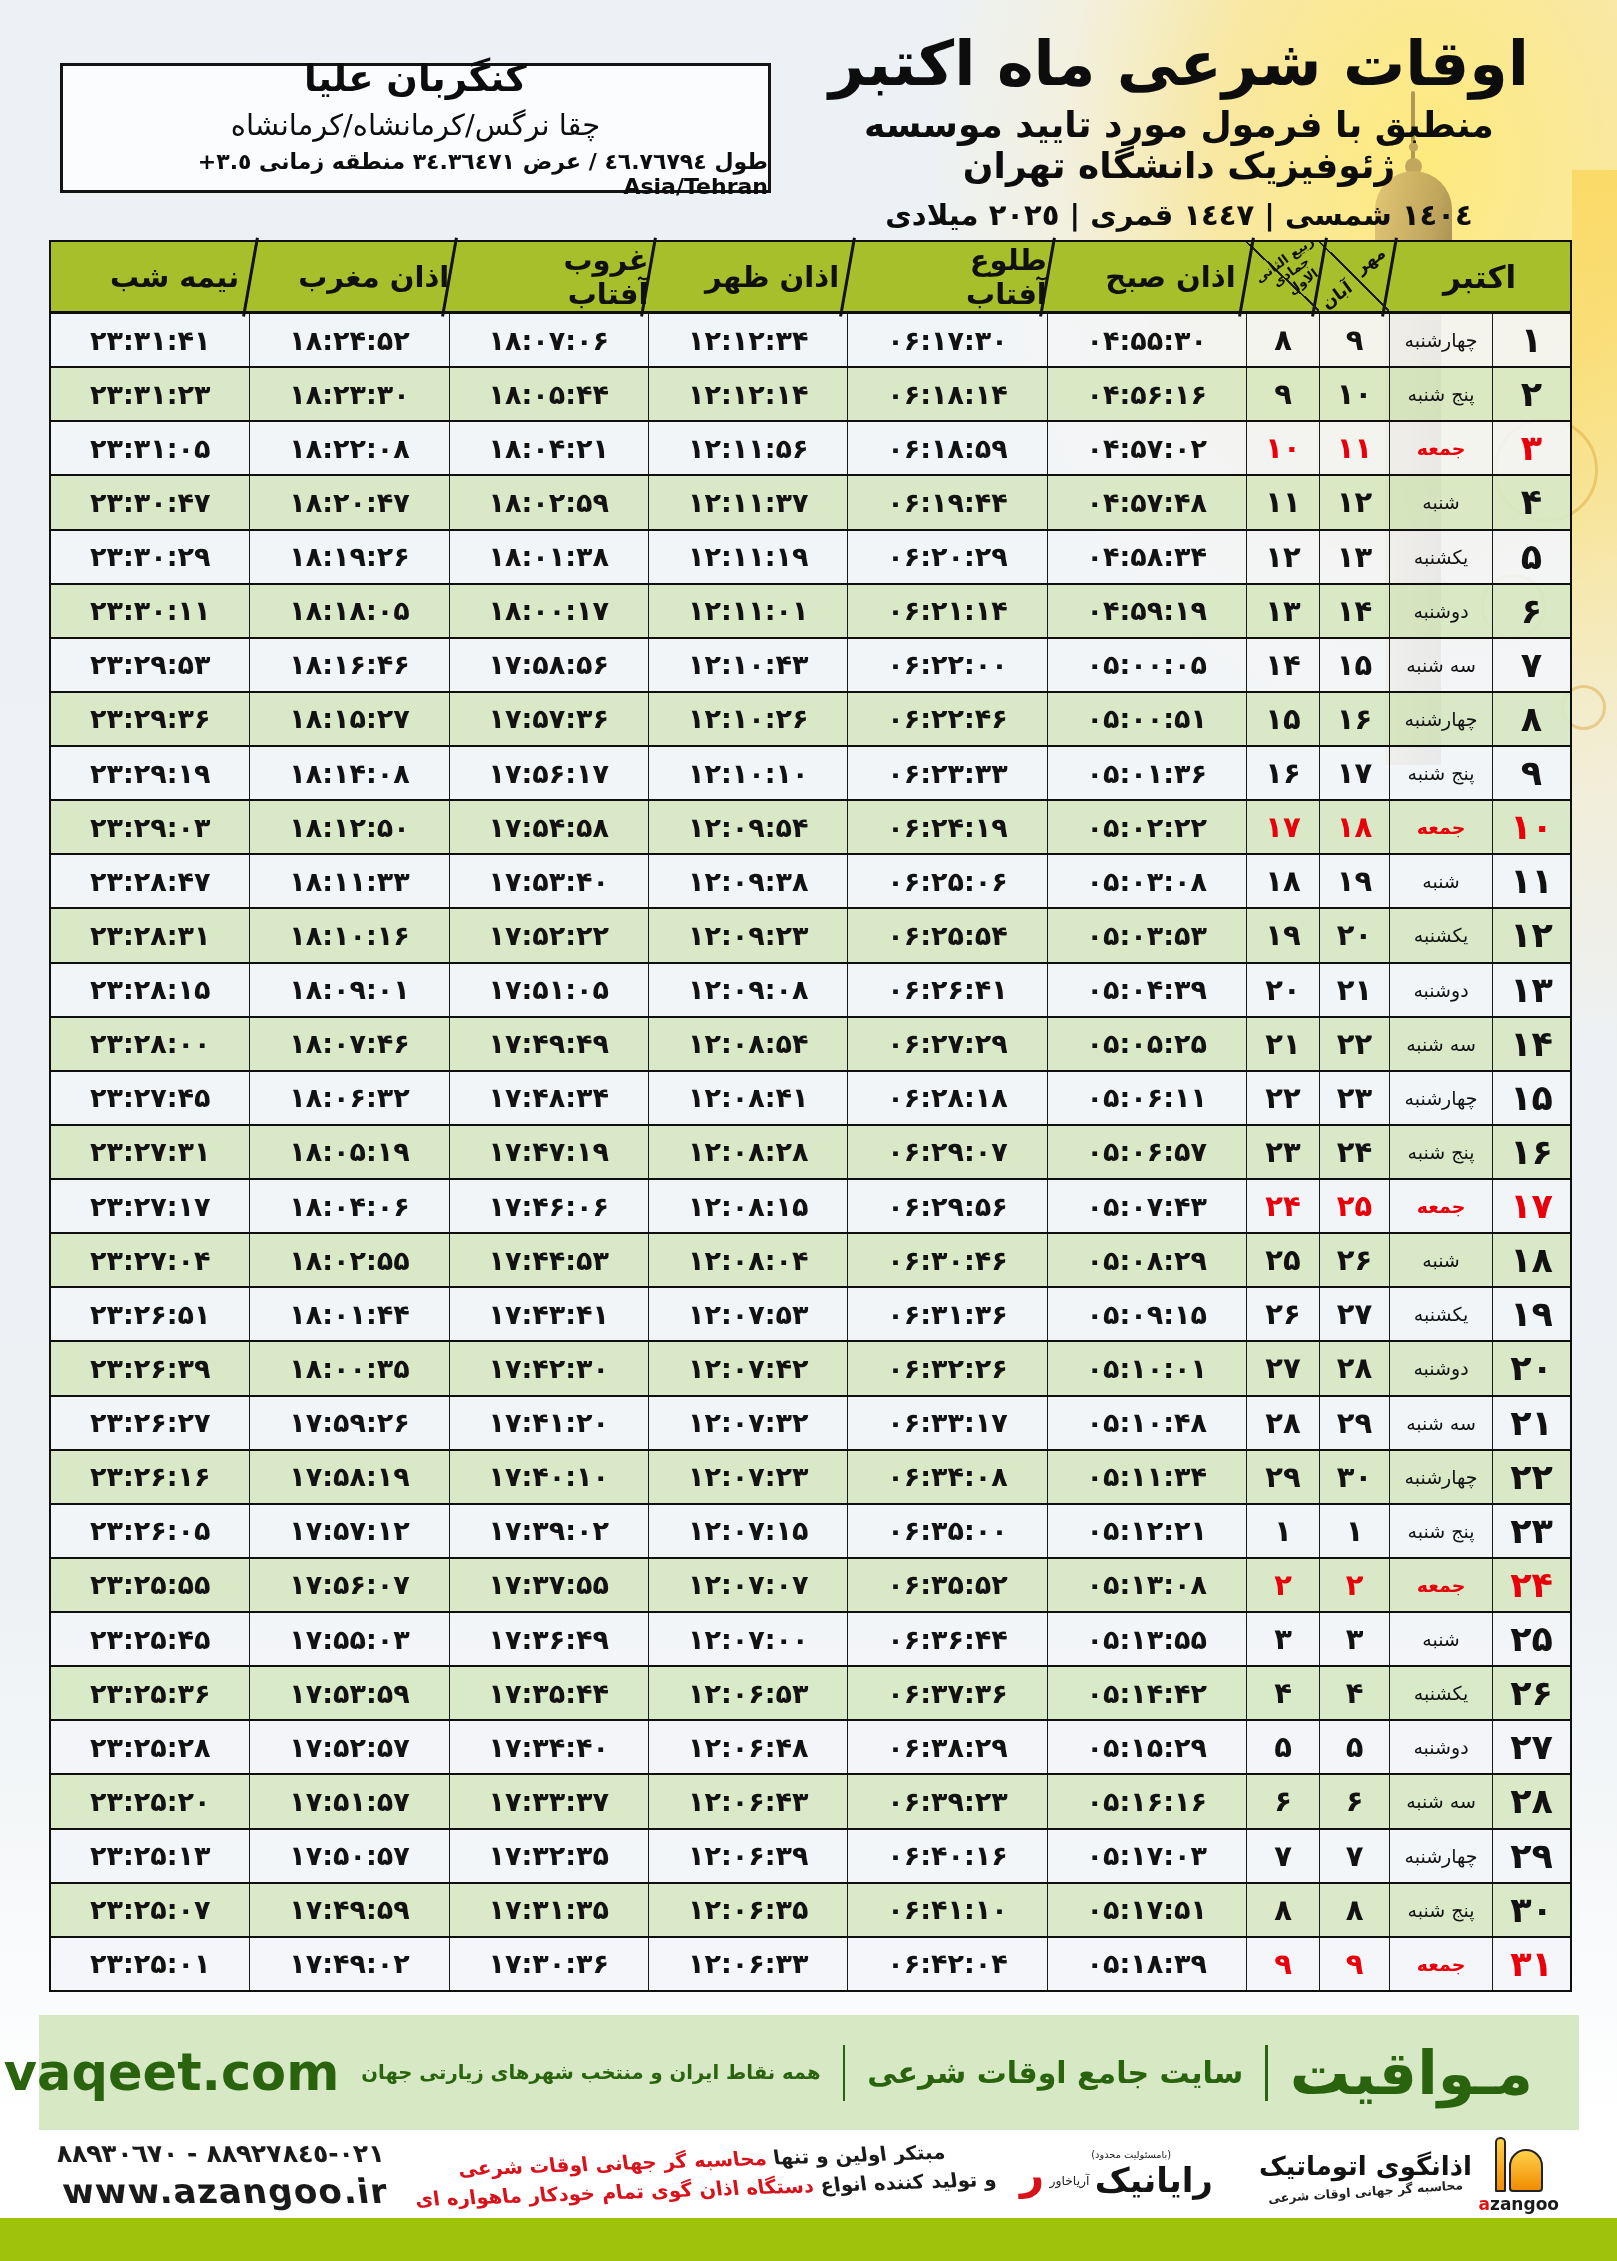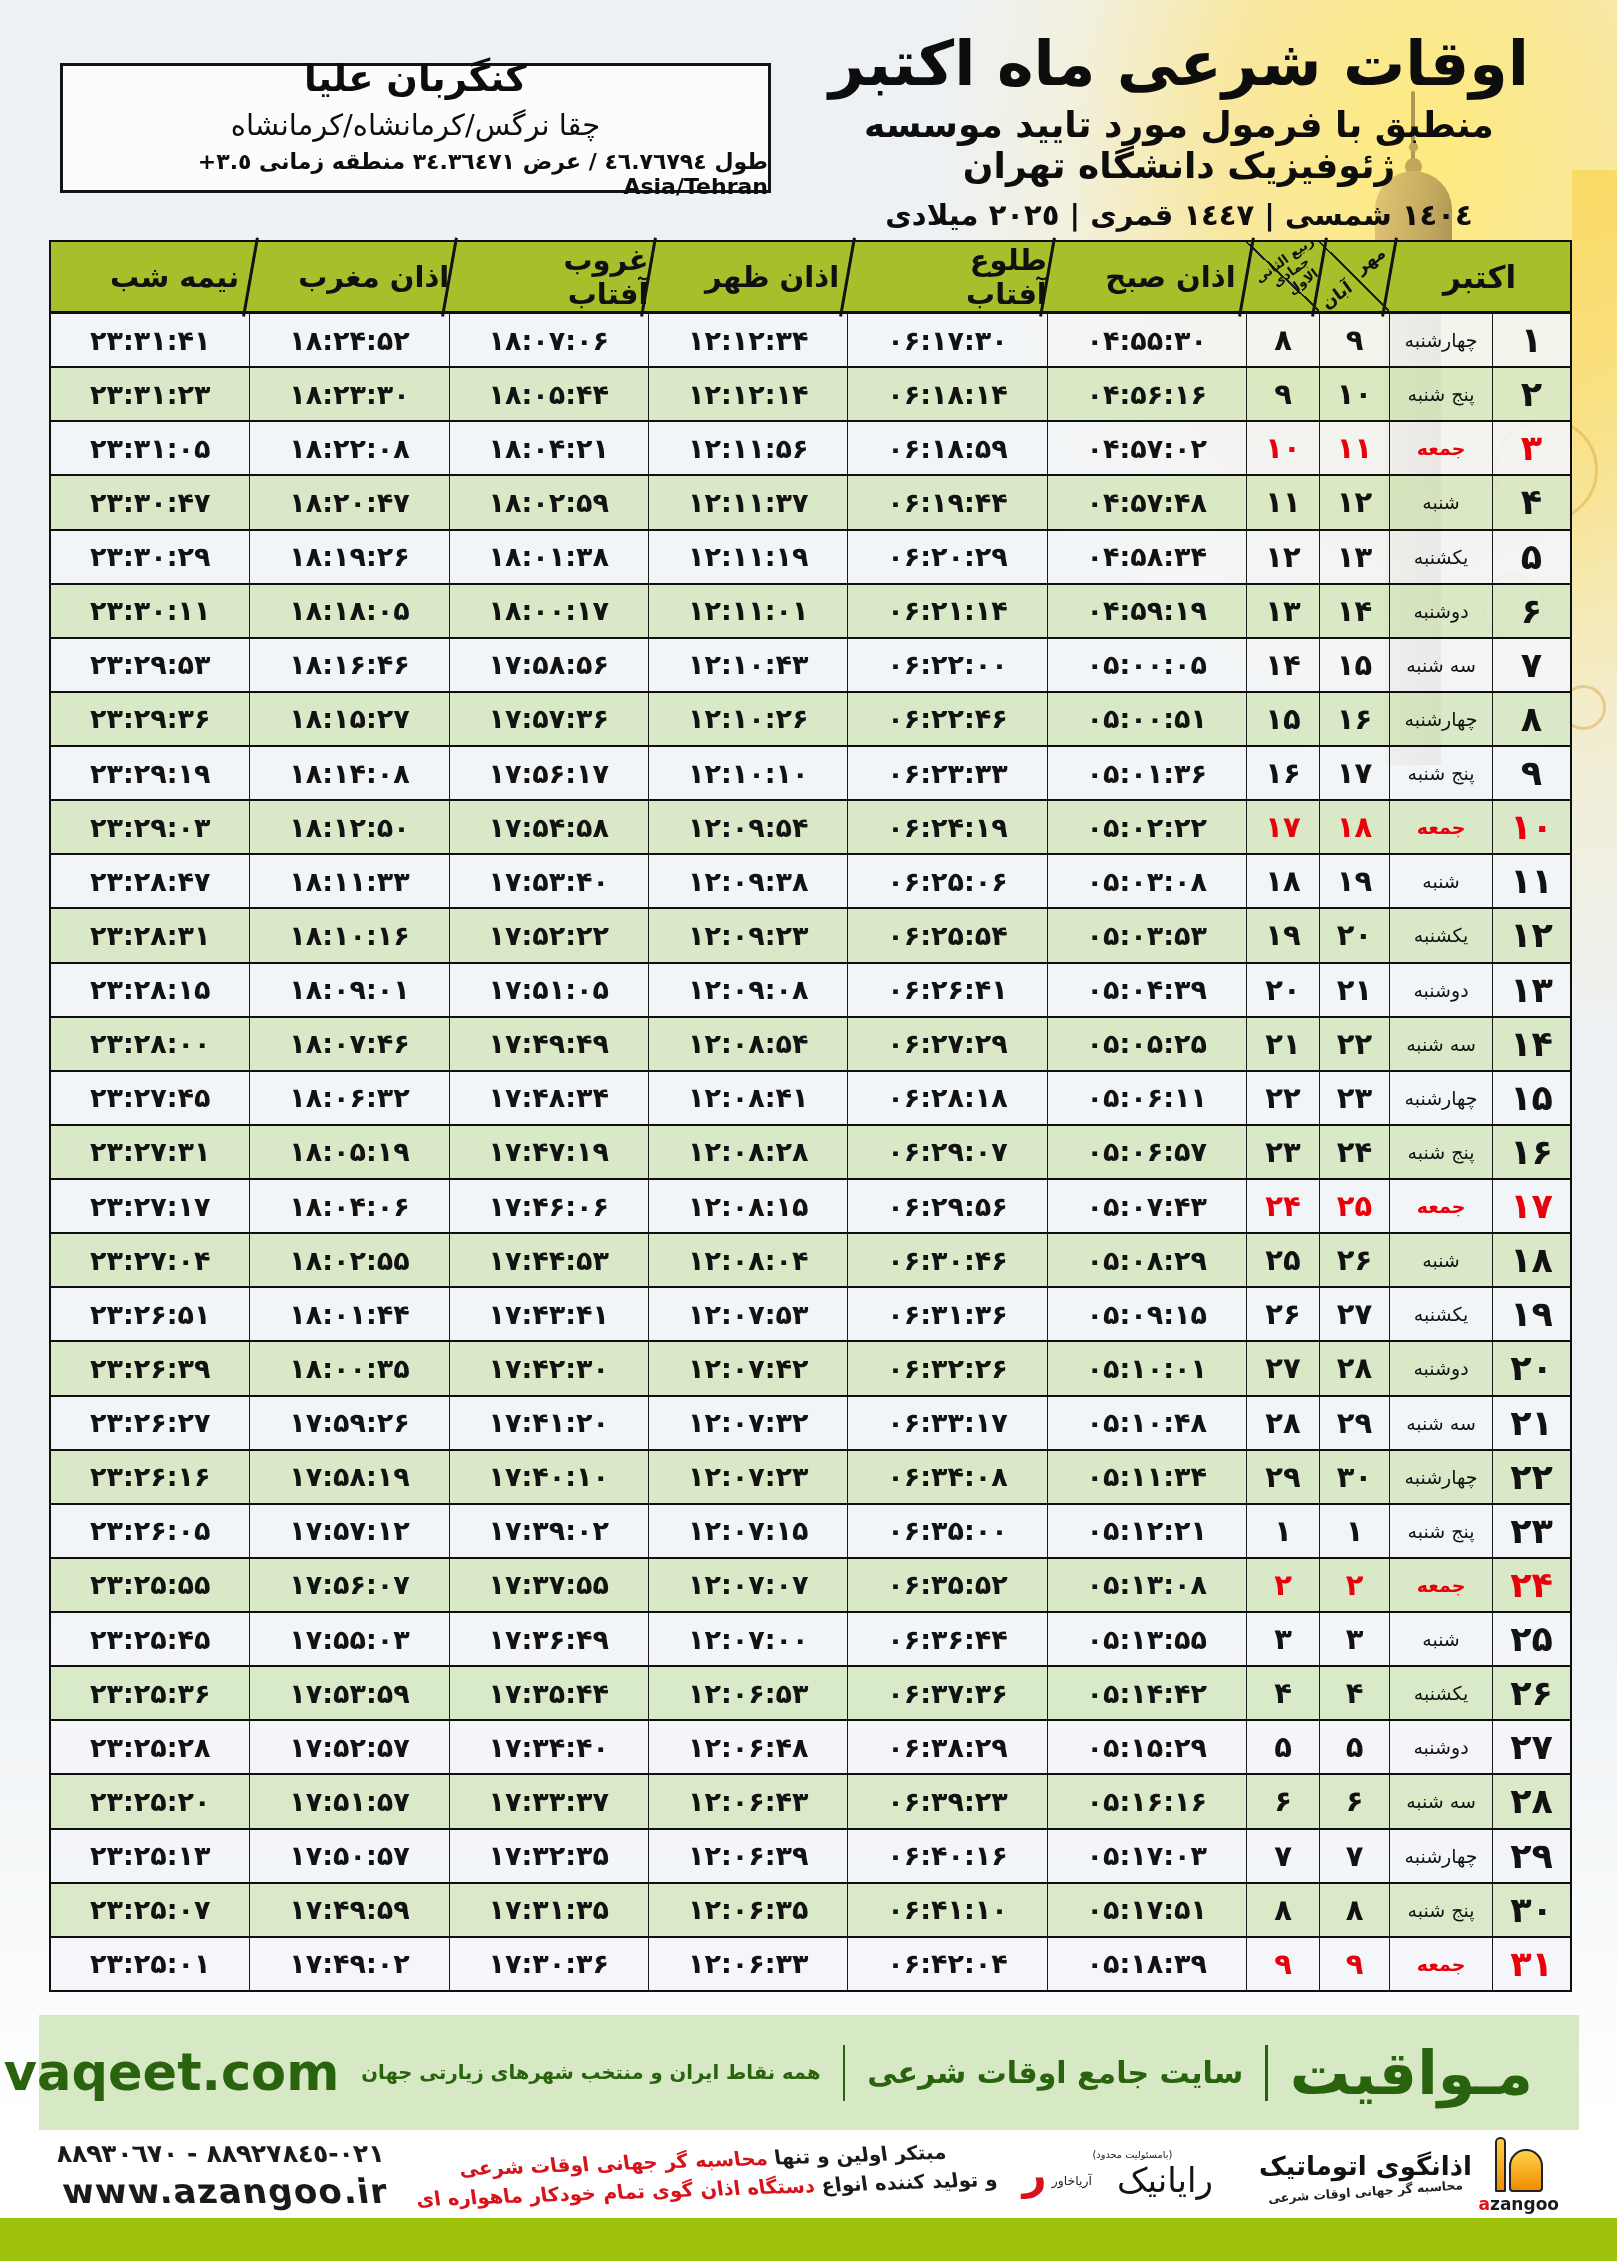--- a/index.html
+++ b/index.html
@@ -85,21 +85,21 @@
   .az-pillar{width:11px;height:55px;background:linear-gradient(180deg,#ffd14a,#f08c00);border:2px solid #222;border-radius:5.2px 5.2px 1.3px 1.3px;box-sizing:border-box;}
   .az-latin{font-size:17px;font-weight:bold;color:#1a1a1a;direction:ltr;margin-top:1.3px;}
   .az-latin .a{color:#e01212;}
   .az-texts{display:flex;flex-direction:column;align-items:center;}
   .az-title{font-size:26px;font-weight:bold;color:#121212;}
   .az-sub{font-size:12.4px;font-weight:bold;color:#222;transform:rotate(-4deg);margin-top:2.6px;}
   .ray-logo{display:flex;direction:rtl;align-items:center;gap:5.2px;}
   .ray-texts{display:flex;flex-direction:column;align-items:center;}
   .ray-note{font-size:9.8px;color:#222;}
   .ray-mainrow{display:flex;direction:rtl;align-items:center;gap:5.2px;}
-  .ray-name{font-size:34px;font-weight:normal;color:#141414;margin-left:20px;}
+  .ray-name{font-size:34px;font-weight:bold;color:#141414;}
   .ray-mini{display:flex;font-size:12.4px;color:#222;line-height:1.1;align-items:center;}
   .ray-mark{font-size:42px;font-weight:bold;color:#d8121a;}
   .mid-text{direction:rtl;text-align:center;font-size:19.6px;font-weight:bold;color:#1a1a1a;line-height:1.5;
      transform:rotate(-2deg) skewX(6deg);white-space:nowrap;}
   .mid-text .red{color:#d8121a;}
   .contact{direction:ltr;text-align:center;transform:skewX(8deg);color:#1a1a1a;}
   .phone{font-size:25px;font-weight:bold;}
   .website{font-size:34px;font-weight:bold;letter-spacing:1.3px;margin-top:2.6px;}
   .strip{position:absolute;left:0;top:2218px;width:1618px;height:43px;background:#9fc30b;z-index:2;}
 </style>

